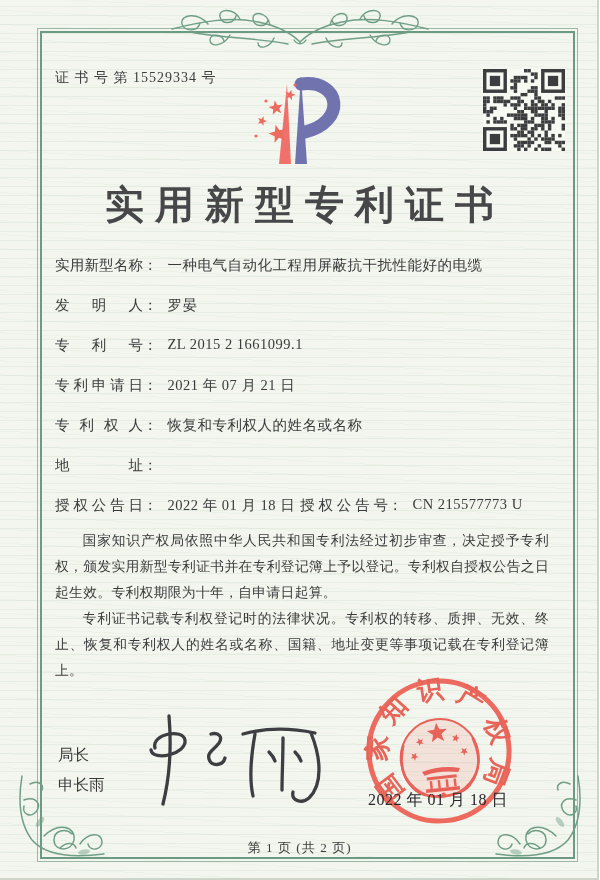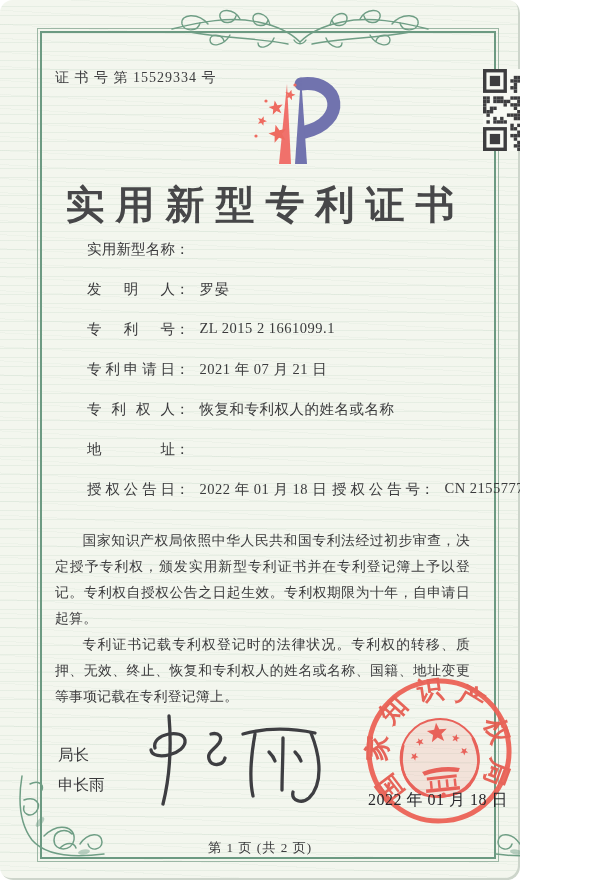--- a/index.html
+++ b/index.html
@@ -2,35 +2,34 @@
 <html><head>
 <meta charset="utf-8">
 <style>
   html,body{margin:0;padding:0;}
   body{
     width:600px;height:880px;
     font-family:"Liberation Serif","DejaVu Serif",serif;
     background:#ffffff;
   }
   .sheet{
-    position:relative;width:520px;height:880px;overflow:hidden;
+    position:relative;width:599px;height:880px;overflow:hidden;
     background:#f3f6ee;
     background-image:
       repeating-linear-gradient(0deg, rgba(150,186,160,0.14) 0px, rgba(150,186,160,0.14) 1px, transparent 1px, transparent 9px),
       repeating-linear-gradient(3deg, rgba(150,186,160,0.07) 0px, rgba(150,186,160,0.07) 1px, transparent 1px, transparent 14px);
     box-shadow:inset -2px -2px 0 #cdd5cb;
-    border-radius:13px;
   }
   .frame-outer{position:absolute;top:28px;left:37px;right:21px;bottom:18px;border:1px solid #9cb7a5;pointer-events:none;}
   .frame-inner{position:absolute;top:31px;left:40px;right:24px;bottom:21px;border:2px solid #6c9a82;pointer-events:none;}
   .abs{position:absolute;}
   .cert-no{left:55px;top:69px;font-size:14px;color:#3d3d3f;letter-spacing:1px;}
   .title{left:0;right:0;top:178px;text-align:center;font-size:39px;letter-spacing:11px;text-indent:11px;
          font-weight:600;color:#474749;}
-  .fields{left:55px;top:240px;right:40px;font-size:14.5px;color:#3a3a3c;margin-left:32px;}
+  .fields{left:55px;top:256px;right:40px;font-size:14.5px;color:#3a3a3c;}
   .frow{display:flex;align-items:flex-start;height:16px;margin-bottom:24px;white-space:nowrap;}
   .flabel{display:inline-block;width:88px;text-align:justify;text-align-last:justify;flex:none;}
   .colon{flex:none;}
   .fvalue{margin-left:10px;letter-spacing:0.5px;}
   .grant-group1{display:flex;width:245px;flex:none;}
   .grant-group2{display:flex;}
   .paras{left:55px;top:528px;right:50px;font-size:13.8px;line-height:1.88;color:#3b3b3d;text-align:justify;}
   .paras p{margin:0;text-indent:2em;letter-spacing:0.3px;}
   .director{left:58px;top:745px;font-size:15.5px;color:#38383a;}
   .director div{margin-bottom:9px;}
@@ -313,20 +312,21 @@
         <rect x="2" y="19" width="3" height="3"></rect>
       </g>
   </svg>
 
   <div class="abs title">实用新型专利证书</div>
 
   <div class="abs fields">
     <div class="frow">
       <span class="flabel">实用新型名称</span>
         <span class="colon">：</span>
+        <span class="fvalue">一种电气自动化工程用屏蔽抗干扰性能好的电缆</span>
     </div>
     <div class="frow">
       <span class="flabel">发明人</span>
         <span class="colon">：</span>
         <span class="fvalue">罗晏</span>
     </div>
     <div class="frow">
       <span class="flabel">专利号</span>
         <span class="colon">：</span>
         <span class="fvalue">ZL 2015 2 1661099.1</span>

